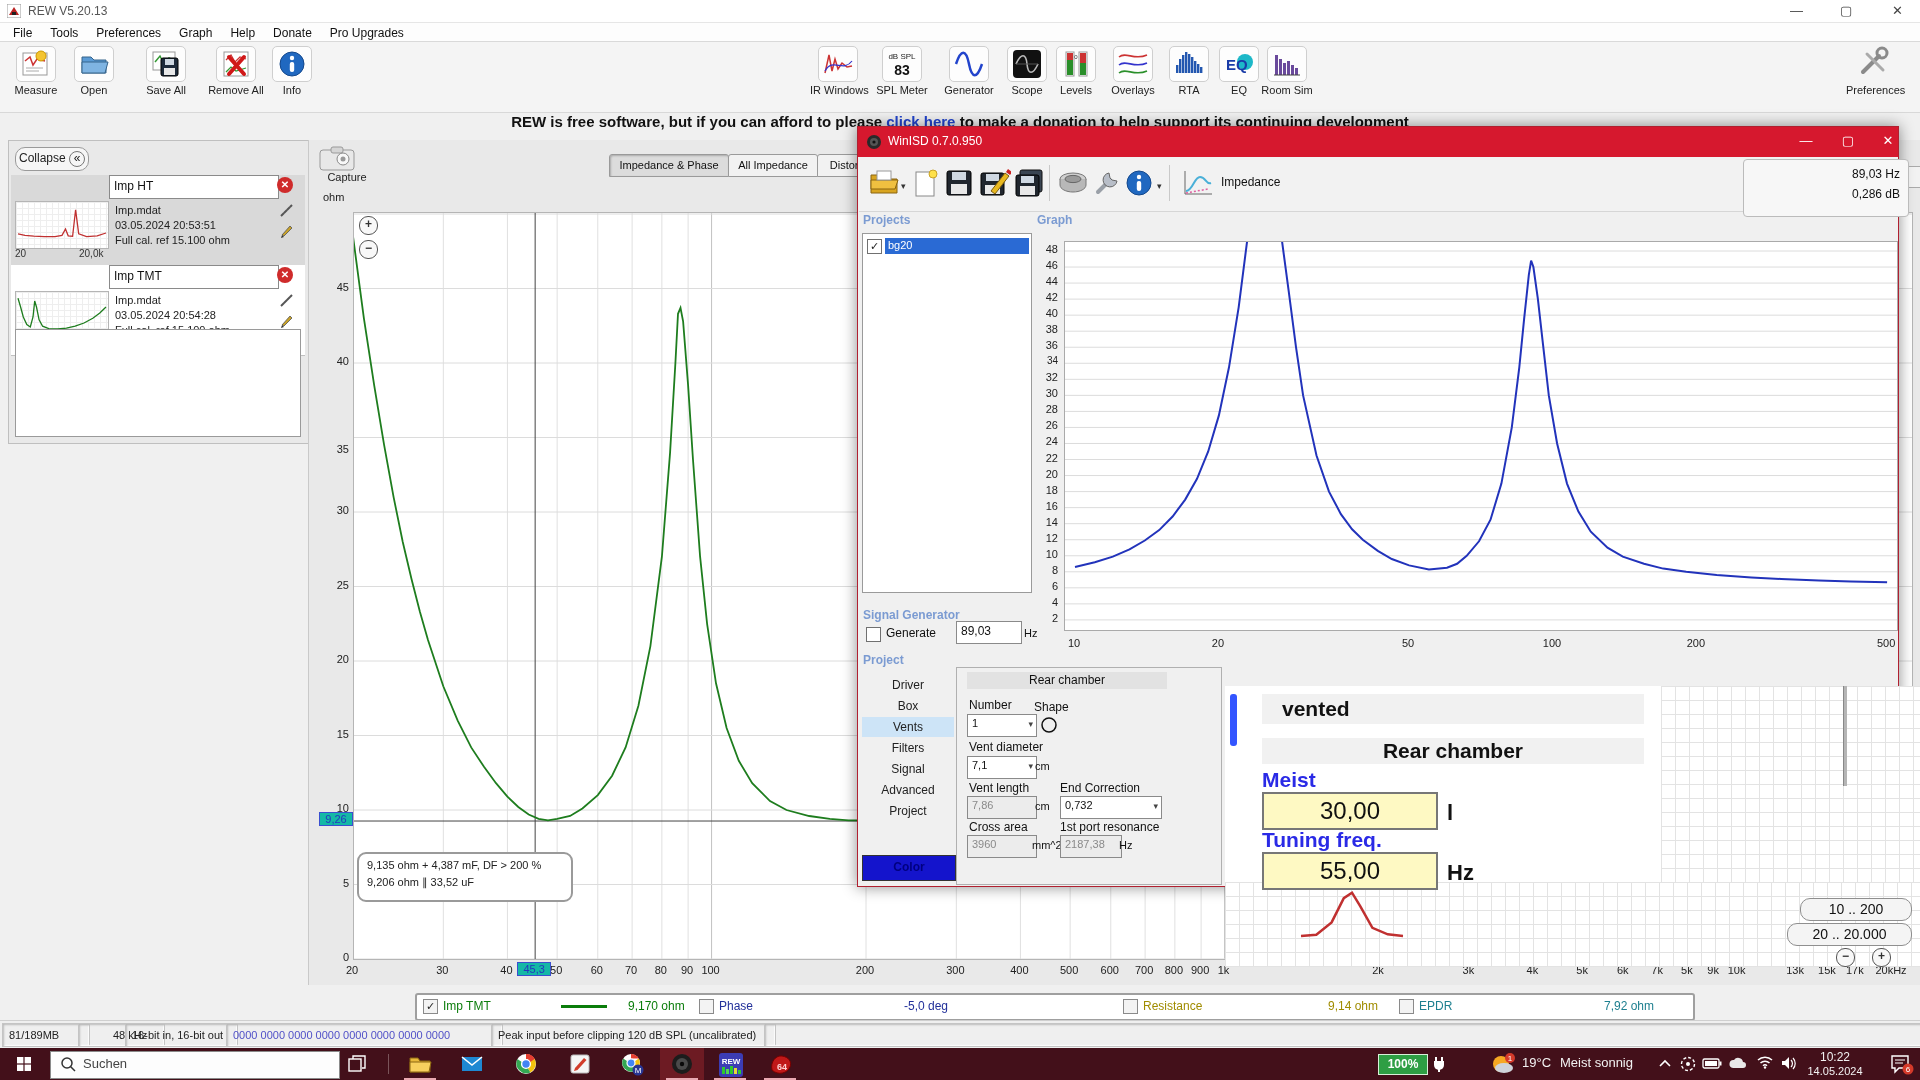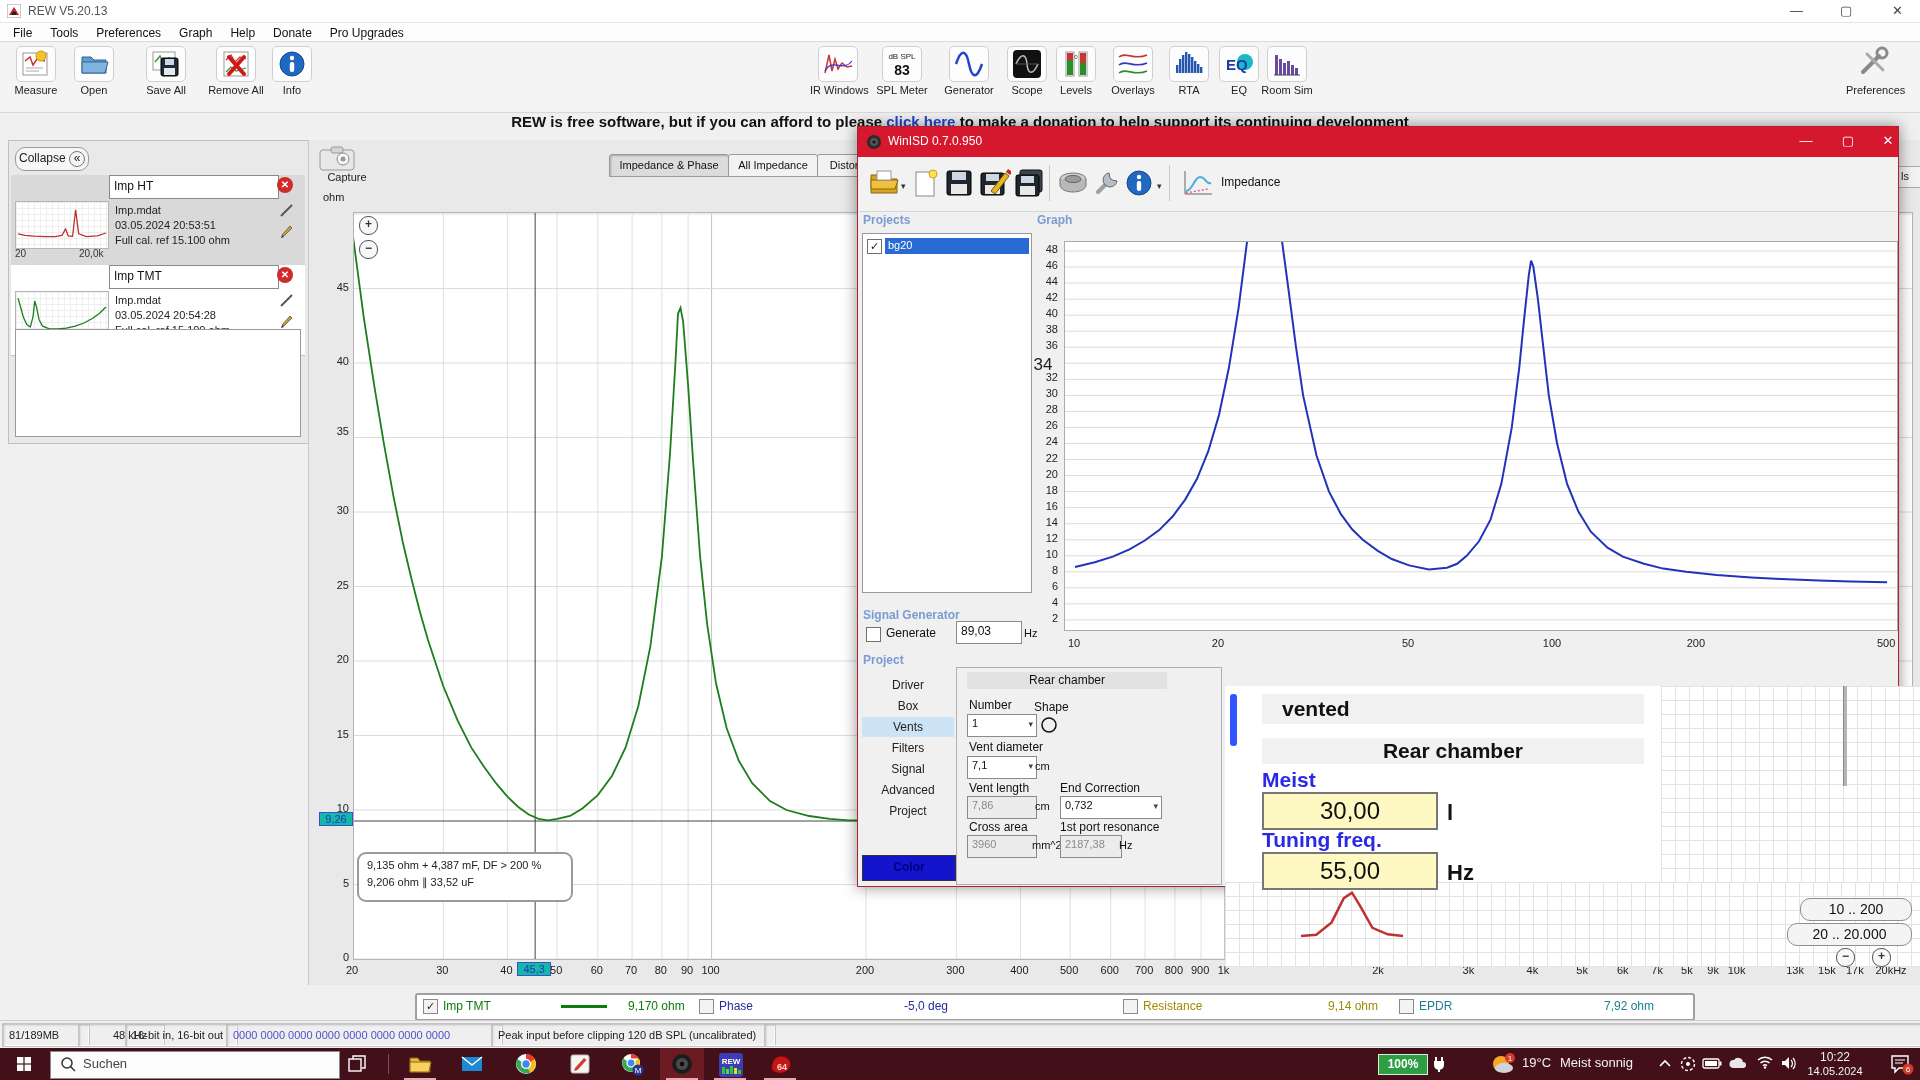--- a/index.html
+++ b/index.html
@@ -393,21 +393,21 @@
           <line x1="0" y1="1" x2="1558" y2="1" stroke="#dcdcdc"></line>
           <line x1="181.14998985696036" y1="0" x2="181.14998985696036" y2="746" stroke="#444" stroke-width="1"></line>
           <line x1="0" y1="608.0260000000001" x2="1558" y2="608.0260000000001" stroke="#444" stroke-width="1"></line>
           <path d="M-1.0,23.4 L9.9,105.3 L20.2,172.4 L30.1,231.9 L39.6,284.1 L48.7,328.8 L57.5,366.0 L65.9,398.8 L74.0,427.1 L89.3,473.3 L103.7,507.6 L117.2,534.4 L130.0,553.8 L142.0,570.2 L153.4,583.6 L164.3,594.0 L174.7,601.5 L184.6,605.9 L194.0,607.4 L203.1,605.9 L216.1,603.0 L228.4,595.5 L243.8,582.1 L258.1,562.7 L271.6,534.4 L284.4,492.7 L296.4,433.1 L307.9,343.7 L316.1,239.4 L321.4,150.0 L324.0,100.8 L326.5,94.9 L329.1,108.3 L334.1,172.4 L339.0,246.8 L346.1,343.7 L353.1,410.8 L362.0,470.3 L372.6,515.0 L384.8,547.8 L398.2,570.2 L416.0,588.1 L432.5,597.0 L455.2,603.0 L475.8,605.9 L494.6,607.4 L507.5,607.4" fill="none" stroke="#1e7d1e" stroke-width="1.8"></path>
         </svg>
       </div>
       <div class="abs zoomcirc" style="left: 50px; top: 76px;">+</div>
       <div class="abs zoomcirc" style="left: 50px; top: 100px;">−</div>
       <div class="ytick" style="left: 4px; top: 140.5px;">45</div>
       <div class="ytick" style="left: 4px; top: 215px;">40</div>
-      <div class="ytick" style="left: 4px; top: 285px;">35</div>
+      <div class="ytick" style="left: 4px; top: 303px;">35</div>
       <div class="ytick" style="left: 4px; top: 364px;">30</div>
       <div class="ytick" style="left: 4px; top: 438.5px;">25</div>
       <div class="ytick" style="left: 4px; top: 513px;">20</div>
       <div class="ytick" style="left: 4px; top: 587.5px;">15</div>
       <div class="ytick" style="left: 4px; top: 662px;">10</div>
       <div class="ytick" style="left: 4px; top: 736.5px;">5</div>
       <div class="ytick" style="left: 4px; top: 811px;">0</div>
       <div class="cursor-box" style="left: 10px; top: 672.026px; width: 32px;">9,26</div>
       <div class="xtick" style="left: 43px; top: 824px;">20</div>
       <div class="xtick" style="left: 133.335px; top: 824px;">30</div>
@@ -535,20 +535,24 @@
         <div style="position: absolute; left: 310px; top: 8px; width: 1px; height: 36px; background: rgb(201, 201, 201);"></div>
         <span style="position: absolute; left: 320px; top: 10px;">
           <svg width="36" height="32">
             <line x1="6" y1="4" x2="6" y2="27" stroke="#666"></line>
             <line x1="6" y1="27" x2="33" y2="27" stroke="#666"></line>
             <path d="M7 24 C14 24 15 10 21 10 C27 10 27 18 32 16" fill="none" stroke="#4ab0d8" stroke-width="2"></path>
             <path d="M7 26 l22 -4" stroke="#e060a0" stroke-width="1.5" stroke-dasharray="2 2"></path>
           </svg>
         </span>
         <span style="position: absolute; left: 362px; top: 18px; font-size: 12px; color: rgb(17, 17, 17);">Impedance</span>
+        <div style="position: absolute; left: 884px; top: 2px; width: 148px; height: 48px; background: rgb(247, 247, 247); border: 1px solid rgb(187, 187, 187); border-radius: 4px; text-align: right; font-size: 12px; color: rgb(17, 17, 17); padding: 4px 8px; line-height: 20px;">
+          <div>89,03 Hz</div>
+          <div>0,286 dB</div>
+        </div>
       </div>
       <div class="abs blab" style="left: 5px; top: 86px;">Projects</div>
       <div class="abs listbox" style="left: 4px; top: 106px; width: 168px; height: 358px;">
         <div style="position: relative; height: 18px; margin-top: 3px;">
           <span class="cb" style="left: 4px; top: 2px;">✓</span>
           <div style="position: absolute; inset: 1px 2px 1px 22px; background: rgb(42, 106, 212); color: rgb(255, 255, 255); font-size: 11px; padding: 1px 3px;">bg20</div>
         </div>
       </div>
       <div class="abs blab" style="left: 179px; top: 86px;">Graph</div>
       <div style="left: 206px; top: 114px; width: 832px; height: 388px; background: rgb(255, 255, 255); border: 1px solid rgb(170, 170, 170); overflow: hidden; position: absolute;">
@@ -580,21 +584,21 @@
           <path d="M10.0,325.0 L29.8,320.2 L47.8,314.6 L64.5,307.3 L79.8,298.5 L94.2,288.1 L107.6,274.5 L120.2,257.6 L132.0,236.8 L143.2,209.5 L153.9,173.4 L164.0,125.3 L173.7,65.1 L182.9,-7.0 L191.7,-31.1 L208.4,-23.1 L216.2,-7.0 L223.7,49.1 L231.0,105.2 L238.1,153.4 L251.5,213.5 L264.0,249.6 L275.9,272.1 L287.1,287.3 L297.8,297.7 L312.8,308.9 L326.8,317.0 L344.1,323.4 L363.9,327.4 L382.0,325.8 L392.1,321.8 L401.7,313.8 L414.0,299.3 L425.5,277.7 L436.4,241.6 L446.8,185.4 L454.3,125.3 L459.1,77.2 L463.8,33.1 L466.1,18.6 L468.4,25.0 L472.9,57.1 L477.4,97.2 L483.8,153.4 L492.1,201.5 L502.0,241.6 L513.4,269.6 L525.8,289.7 L542.5,305.7 L557.8,314.6 L579.0,321.8 L598.2,326.6 L621.2,329.8 L651.7,333.0 L686.4,335.4 L716.1,337.0 L753.9,338.6 L785.9,339.4 L822.1,340.2" fill="none" stroke="#2233bb" stroke-width="2"></path>
         </svg>
       </div>
       <div style="position: absolute; left: 170px; top: 116px; width: 30px; text-align: right; font-size: 11px; color: rgb(34, 34, 34);">48</div>
       <div style="position: absolute; left: 170px; top: 132.04px; width: 30px; text-align: right; font-size: 11px; color: rgb(34, 34, 34);">46</div>
       <div style="position: absolute; left: 170px; top: 148.08px; width: 30px; text-align: right; font-size: 11px; color: rgb(34, 34, 34);">44</div>
       <div style="position: absolute; left: 170px; top: 164.12px; width: 30px; text-align: right; font-size: 11px; color: rgb(34, 34, 34);">42</div>
       <div style="position: absolute; left: 170px; top: 180.16px; width: 30px; text-align: right; font-size: 11px; color: rgb(34, 34, 34);">40</div>
       <div style="position: absolute; left: 170px; top: 196.2px; width: 30px; text-align: right; font-size: 11px; color: rgb(34, 34, 34);">38</div>
       <div style="position: absolute; left: 170px; top: 212.24px; width: 30px; text-align: right; font-size: 11px; color: rgb(34, 34, 34);">36</div>
-      <div style="position: absolute; left: 170px; top: 228.28px; width: 30px; text-align: center; font-size: 17px; color: rgb(34, 34, 34);">34</div>
+      <div style="position: absolute; left: 170px; top: 228.28px; width: 30px; text-align: right; font-size: 10px; color: rgb(34, 34, 34);">34</div>
       <div style="position: absolute; left: 170px; top: 244.32px; width: 30px; text-align: right; font-size: 11px; color: rgb(34, 34, 34);">32</div>
       <div style="position: absolute; left: 170px; top: 260.36px; width: 30px; text-align: right; font-size: 11px; color: rgb(34, 34, 34);">30</div>
       <div style="position: absolute; left: 170px; top: 276.4px; width: 30px; text-align: right; font-size: 11px; color: rgb(34, 34, 34);">28</div>
       <div style="position: absolute; left: 170px; top: 292.44px; width: 30px; text-align: right; font-size: 11px; color: rgb(34, 34, 34);">26</div>
       <div style="position: absolute; left: 170px; top: 308.48px; width: 30px; text-align: right; font-size: 11px; color: rgb(34, 34, 34);">24</div>
       <div style="position: absolute; left: 170px; top: 324.52px; width: 30px; text-align: right; font-size: 11px; color: rgb(34, 34, 34);">22</div>
       <div style="position: absolute; left: 170px; top: 340.56px; width: 30px; text-align: right; font-size: 11px; color: rgb(34, 34, 34);">20</div>
       <div style="position: absolute; left: 170px; top: 356.6px; width: 30px; text-align: right; font-size: 11px; color: rgb(34, 34, 34);">18</div>
       <div style="position: absolute; left: 170px; top: 372.64px; width: 30px; text-align: right; font-size: 11px; color: rgb(34, 34, 34);">16</div>
       <div style="position: absolute; left: 170px; top: 388.68px; width: 30px; text-align: right; font-size: 11px; color: rgb(34, 34, 34);">14</div>

